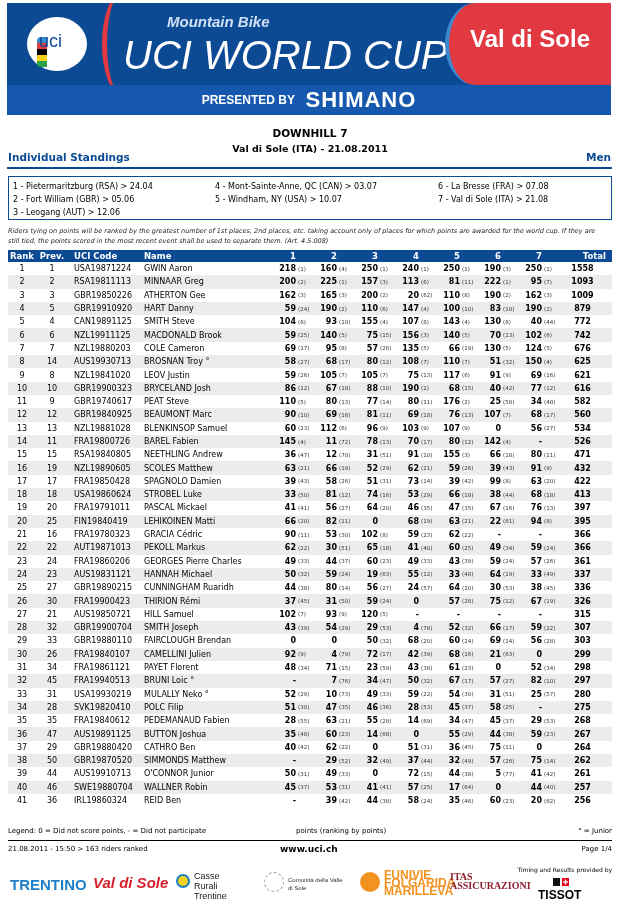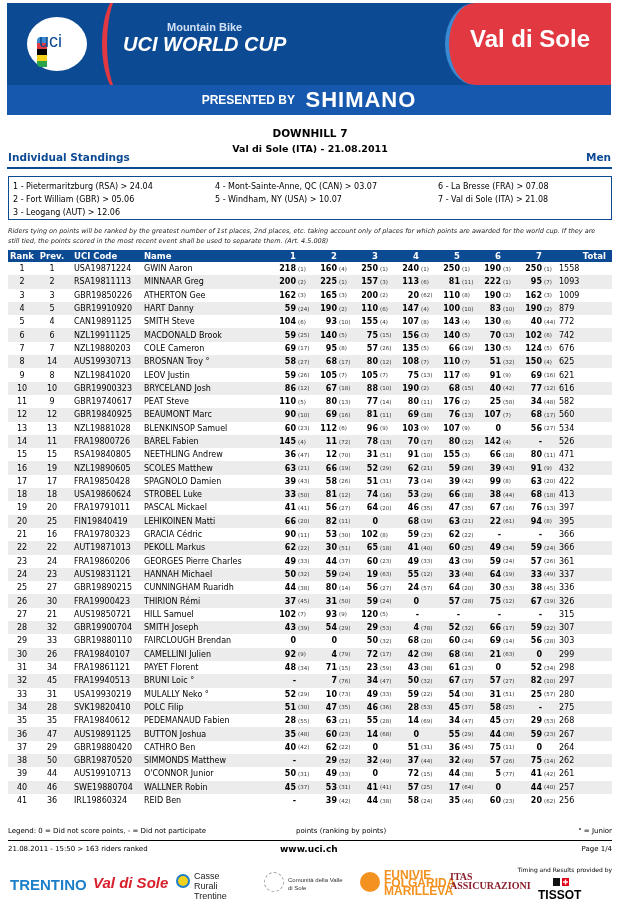--- a/index.html
+++ b/index.html
@@ -5,22 +5,22 @@
   * { box-sizing: border-box; margin: 0; padding: 0; }
   body { width: 620px; height: 912px; background: #fff; font-family: "DejaVu Sans", sans-serif; color: #000; position: relative; overflow: hidden; }
   .banner { position: absolute; left: 7px; top: 3px; width: 604px; height: 112px; }
   .banner-top { position: absolute; left: 0; top: 0; width: 604px; height: 82px; background: #0d4a94; overflow: hidden; }
   .banner-red { position: absolute; right: 0; top: 0; width: 166px; height: 82px; background: #e23841; border-top-left-radius: 60px 82px; border-bottom-left-radius: 60px 82px; border-left: 4px solid #3a8ad1; }
   .banner-red span { position: absolute; left: 0; right: 0; top: 22px; text-align: center; color: #fff; font-weight: bold; font-size: 24px; font-family: "Liberation Sans", sans-serif; }
   .banner-arc { position: absolute; left: 95px; top: -10px; width: 40px; height: 102px; border-left: 5px solid #e23841; border-radius: 50% 0 0 50%; }
   .uci-logo { position: absolute; left: 20px; top: 14px; width: 60px; height: 54px; background: #fff; border-radius: 50%; }
   .uci-logo span { position: absolute; left: 12px; top: 14px; font-weight: normal; font-size: 18px; color: #0d4a94; font-family: "Liberation Sans", sans-serif; }
   .uci-stripes { position: absolute; left: 10px; top: 20px; width: 10px; height: 30px; background: linear-gradient(#3a8ad1 0 20%, #e23841 20% 40%, #000 40% 60%, #f7d117 60% 80%, #2ba34a 80% 100%); border-radius: 4px 0 0 4px; }
-  .mtb-title { position: absolute; left: 160px; top: 18px; color: #cfe0f5; font-weight: bold; font-size: 11px; font-family: "Liberation Sans", sans-serif; }
-  .wc-title { position: absolute; left: 116px; top: 30px; color: #fff; font-style: italic; font-weight: bold; font-size: 20px; letter-spacing: 0px; font-family: "Liberation Sans", sans-serif; }
+  .mtb-title { position: absolute; left: 160px; top: 10px; color: #cfe0f5; font-style: italic; font-weight: bold; font-size: 15px; font-family: "Liberation Sans", sans-serif; }
+  .wc-title { position: absolute; left: 116px; top: 30px; color: #fff; font-style: italic; font-weight: normal; font-size: 40px; letter-spacing: 0px; font-family: "Liberation Sans", sans-serif; }
   .banner-bottom { position: absolute; left: 0; top: 82px; width: 604px; height: 30px; background: #1658ad; text-align: center; color: #fff; font-weight: bold; font-family: "Liberation Sans", sans-serif; }
   .banner-bottom .pres { font-size: 12px; vertical-align: middle; }
   .banner-bottom .shim { font-size: 22px; letter-spacing: 1px; vertical-align: middle; line-height: 30px; margin-left: 6px; }
 
   .event-title { position: absolute; left: 0; width: 620px; top: 127px; text-align: center; font-weight: bold; font-size: 10.5px; }
   .event-sub { position: absolute; left: 0; width: 620px; top: 143px; text-align: center; font-weight: bold; font-size: 9.5px; }
   .standings { position: absolute; left: 8px; top: 151px; font-weight: bold; font-size: 10.5px; color: #0d4a94; }
   .category { position: absolute; right: 9px; top: 151px; font-weight: bold; font-size: 10.5px; color: #0d4a94; }
   .title-rule { position: absolute; left: 7px; top: 167px; width: 605px; height: 2px; background: #0d4a94; }
 
@@ -34,21 +34,21 @@
   table.st th { font-weight: bold; font-size: 8.5px; padding: 0; height: 12px; }
   table.st tbody tr { height: 13.3px; }
   table.st tbody tr:nth-child(even) { background: #ececec; }
   table.st td { padding: 0; white-space: nowrap; }
   .c-rank { width: 28px; text-align: center; }
   .c-prev { width: 32px; text-align: center; }
   .c-code { width: 74px; text-align: left; padding-left: 6px !important; }
   .c-name { width: 130px; text-align: left; padding-left: 2px !important; }
   .c-pt { width: 24px; text-align: right; font-weight: bold; }
   .c-pl { width: 17px; text-align: left; font-size: 5.5px; color: #333; padding-left: 2px !important; }
-  .c-tot { text-align: left; font-weight: normal; padding-right: 6px !important; }
+  .c-tot { text-align: center; font-weight: bold; padding-right: 6px !important; }
   th.c-pt { text-align: right; }
   th.c-tot { text-align: right; }
 
   .legend { position: absolute; left: 8px; top: 827px; width: 604px; font-size: 7px; }
   .legend .l { position: absolute; left: 0; }
   .legend .m { position: absolute; left: 288px; }
   .legend .r { position: absolute; right: 0; }
   .foot-rule { position: absolute; left: 8px; top: 840px; width: 604px; height: 1px; background: #000; }
   .foot { position: absolute; left: 8px; top: 845px; width: 604px; font-size: 7px; }
   .foot .l { position: absolute; left: 0; }

